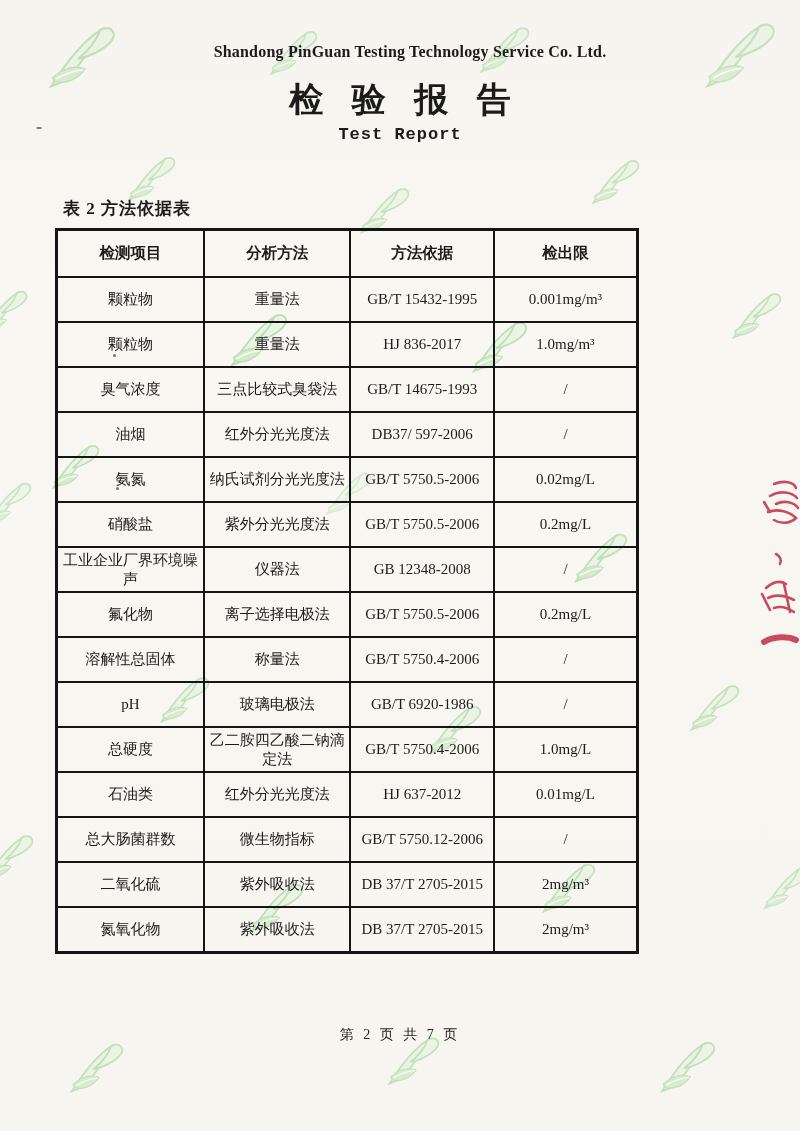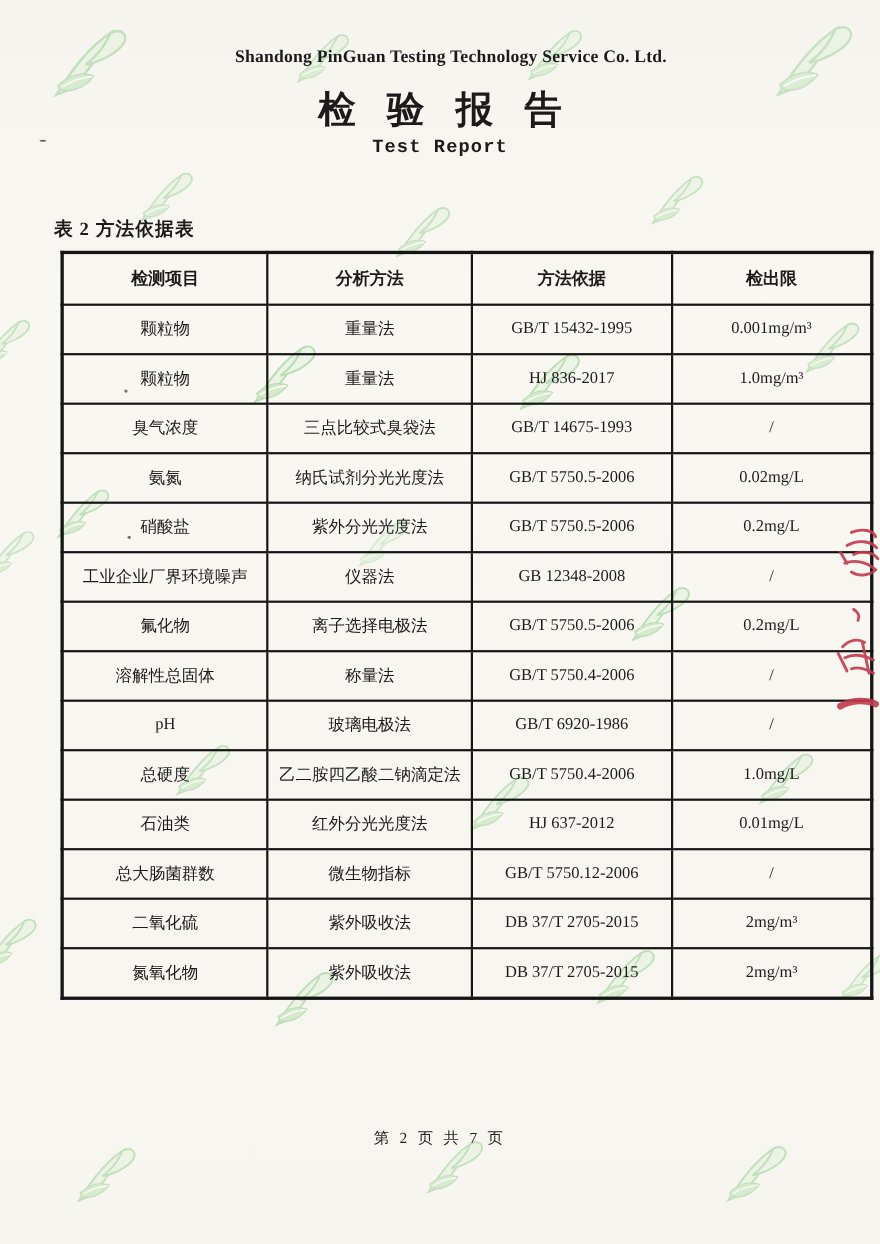--- a/index.html
+++ b/index.html
@@ -25,25 +25,25 @@
   }
   .title-cn{
     margin-top:16px;font-size:34px;font-weight:bold;letter-spacing:10px;
     text-indent:10px;white-space:nowrap;
   }
   .title-en{
     margin-top:2px;font-size:17px;font-weight:bold;
     font-family:"Liberation Mono", monospace;letter-spacing:1px;
   }
   .tbl-caption{
-    position:absolute;left:49px;top:197px;
+    position:absolute;left:63px;top:197px;
     font-size:17px;font-weight:bold;letter-spacing:1px;
   }
   table.method{
-    position:absolute;left:55px;top:228px;width:739px;
+    position:absolute;left:55px;top:228px;width:584px;
     border-collapse:collapse;table-layout:fixed;
     border:3px solid #151515;
     background:transparent;
   }
   table.method col.c1{width:25.4%;}
   table.method col.c2{width:25.2%;}
   table.method col.c3{width:24.7%;}
   table.method col.c4{width:24.7%;}
   table.method th, table.method td{
     border:2px solid #151515;
@@ -192,20 +192,26 @@
           <td>HJ 836-2017</td>
           <td>1.0mg/m³</td>
         </tr>
         <tr>
           <td>臭气浓度</td>
           <td>三点比较式臭袋法</td>
           <td>GB/T 14675-1993</td>
           <td>/</td>
         </tr>
         <tr>
+          <td>油烟</td>
+          <td>红外分光光度法</td>
+          <td>DB37/ 597-2006</td>
+          <td>/</td>
+        </tr>
+        <tr>
           <td>氨氮</td>
           <td>纳氏试剂分光光度法</td>
           <td>GB/T 5750.5-2006</td>
           <td>0.02mg/L</td>
         </tr>
         <tr>
           <td>硝酸盐</td>
           <td>紫外分光光度法</td>
           <td>GB/T 5750.5-2006</td>
           <td>0.2mg/L</td>

